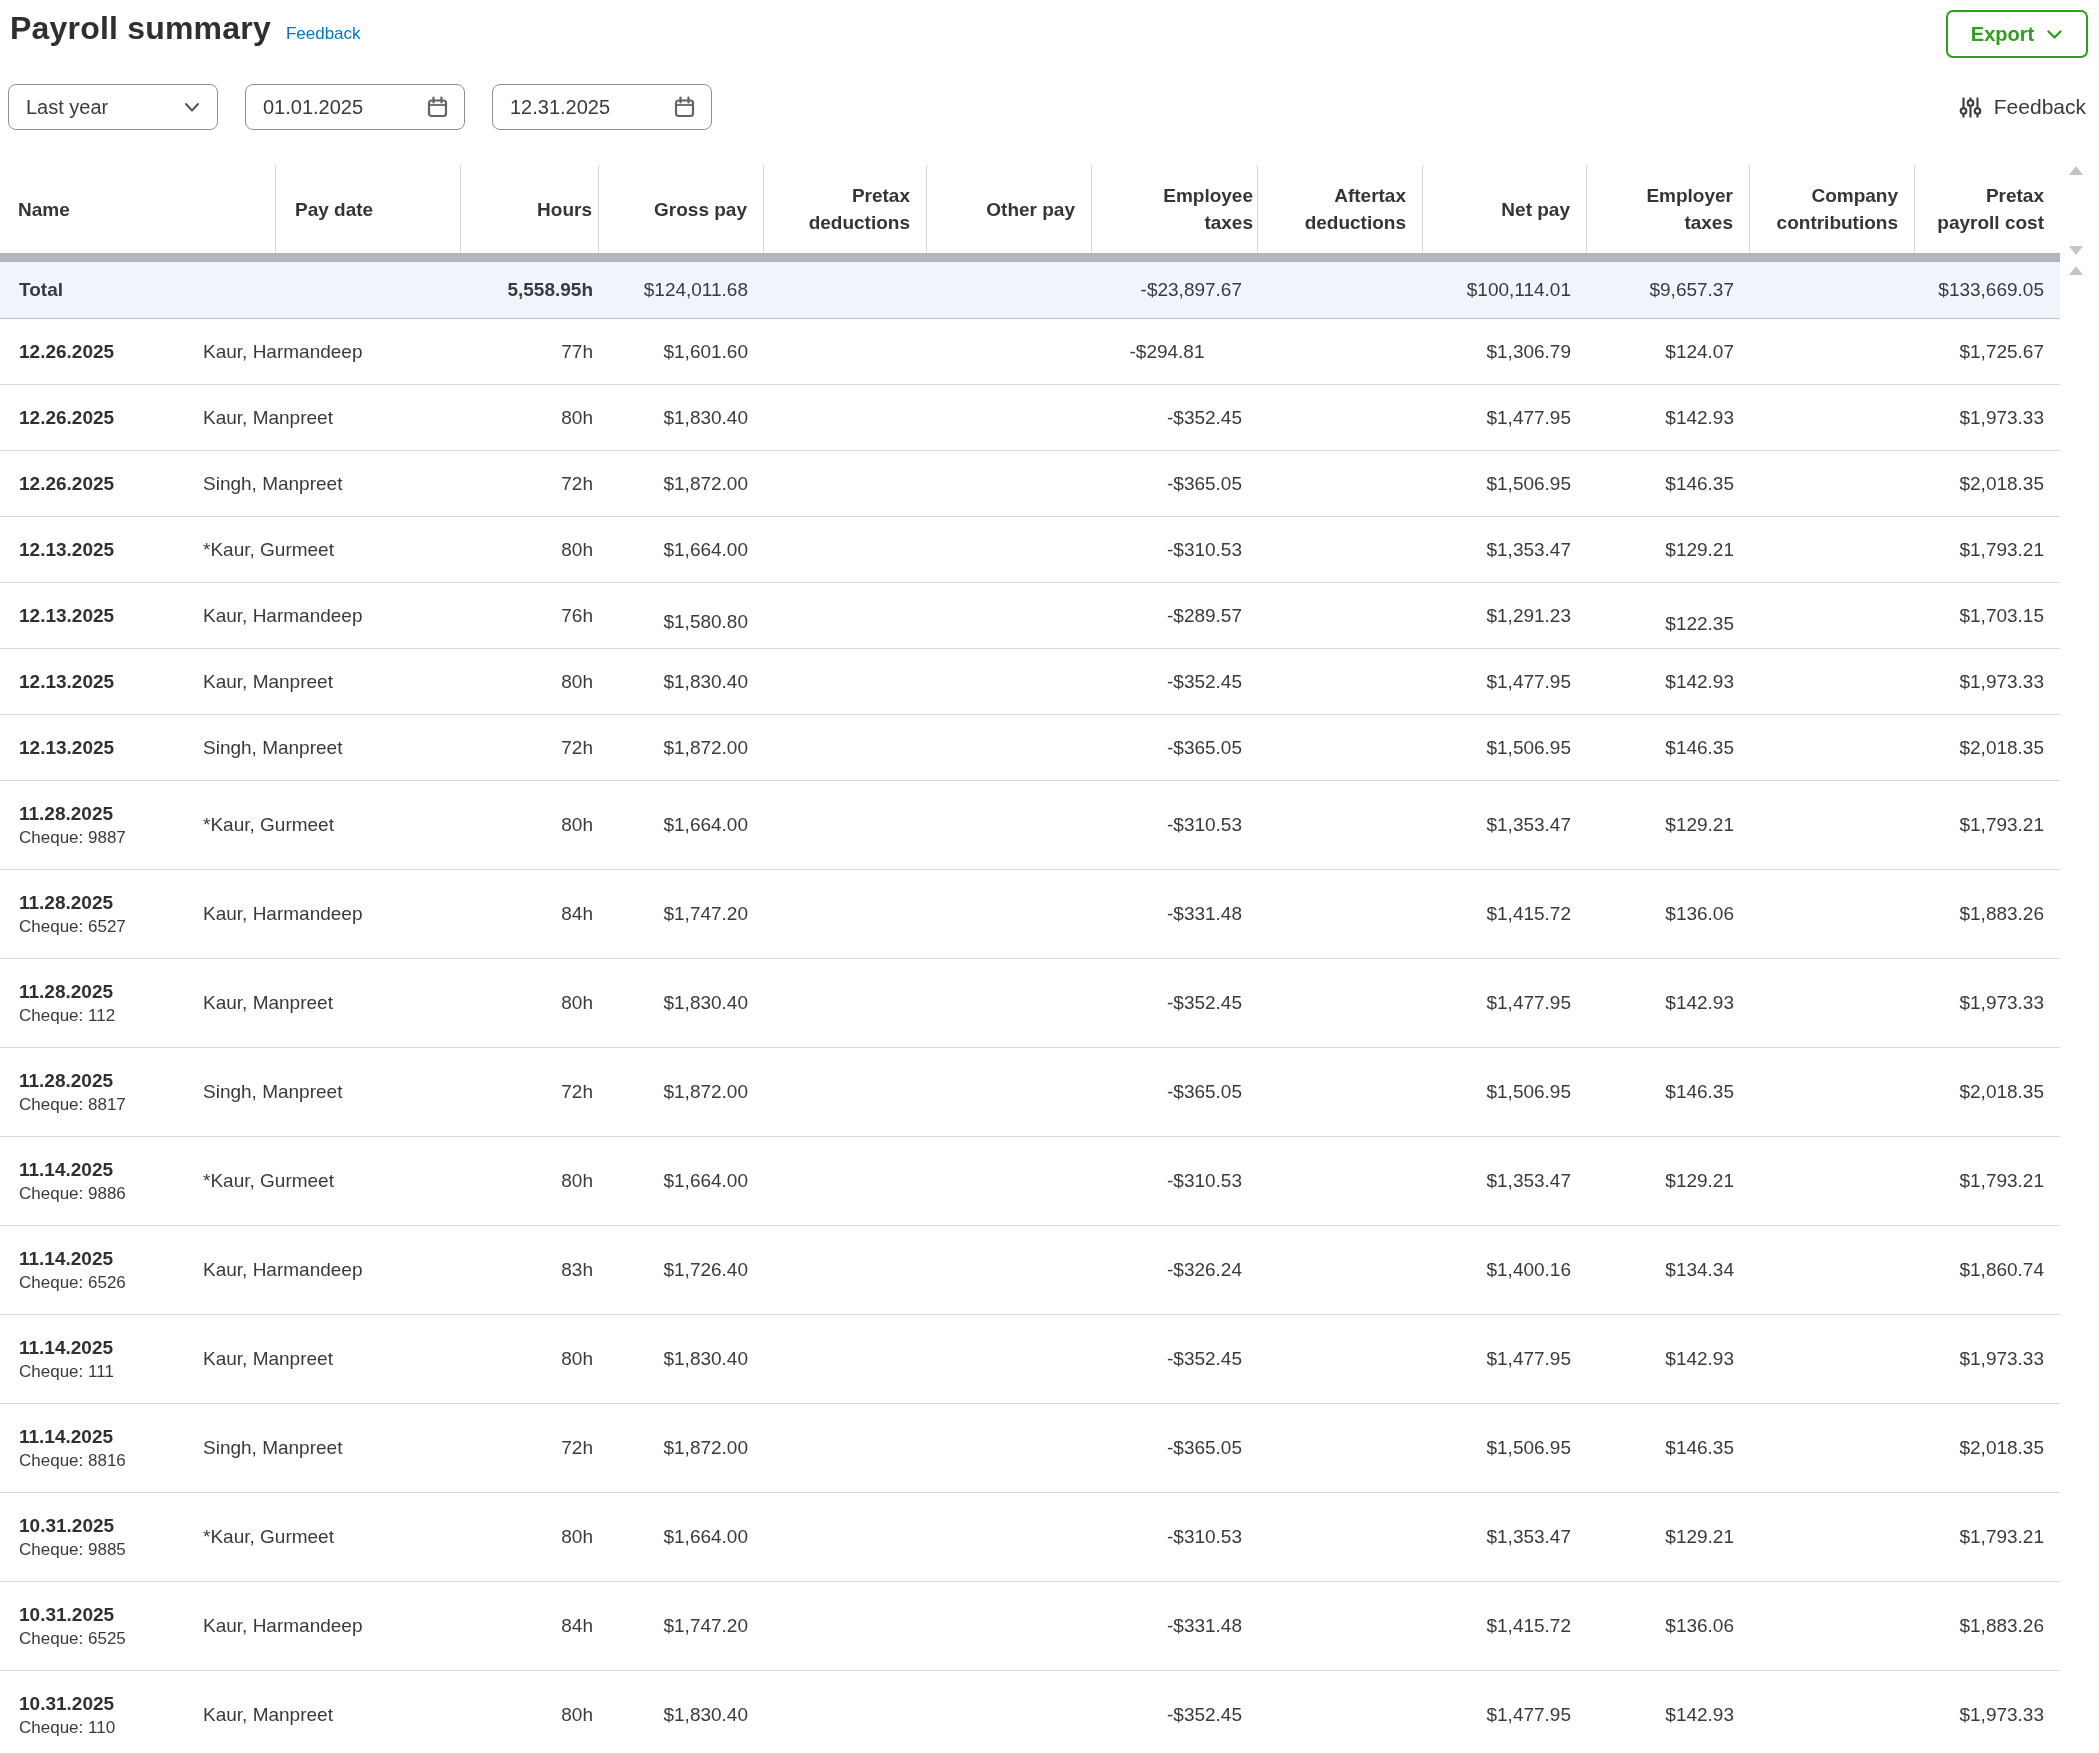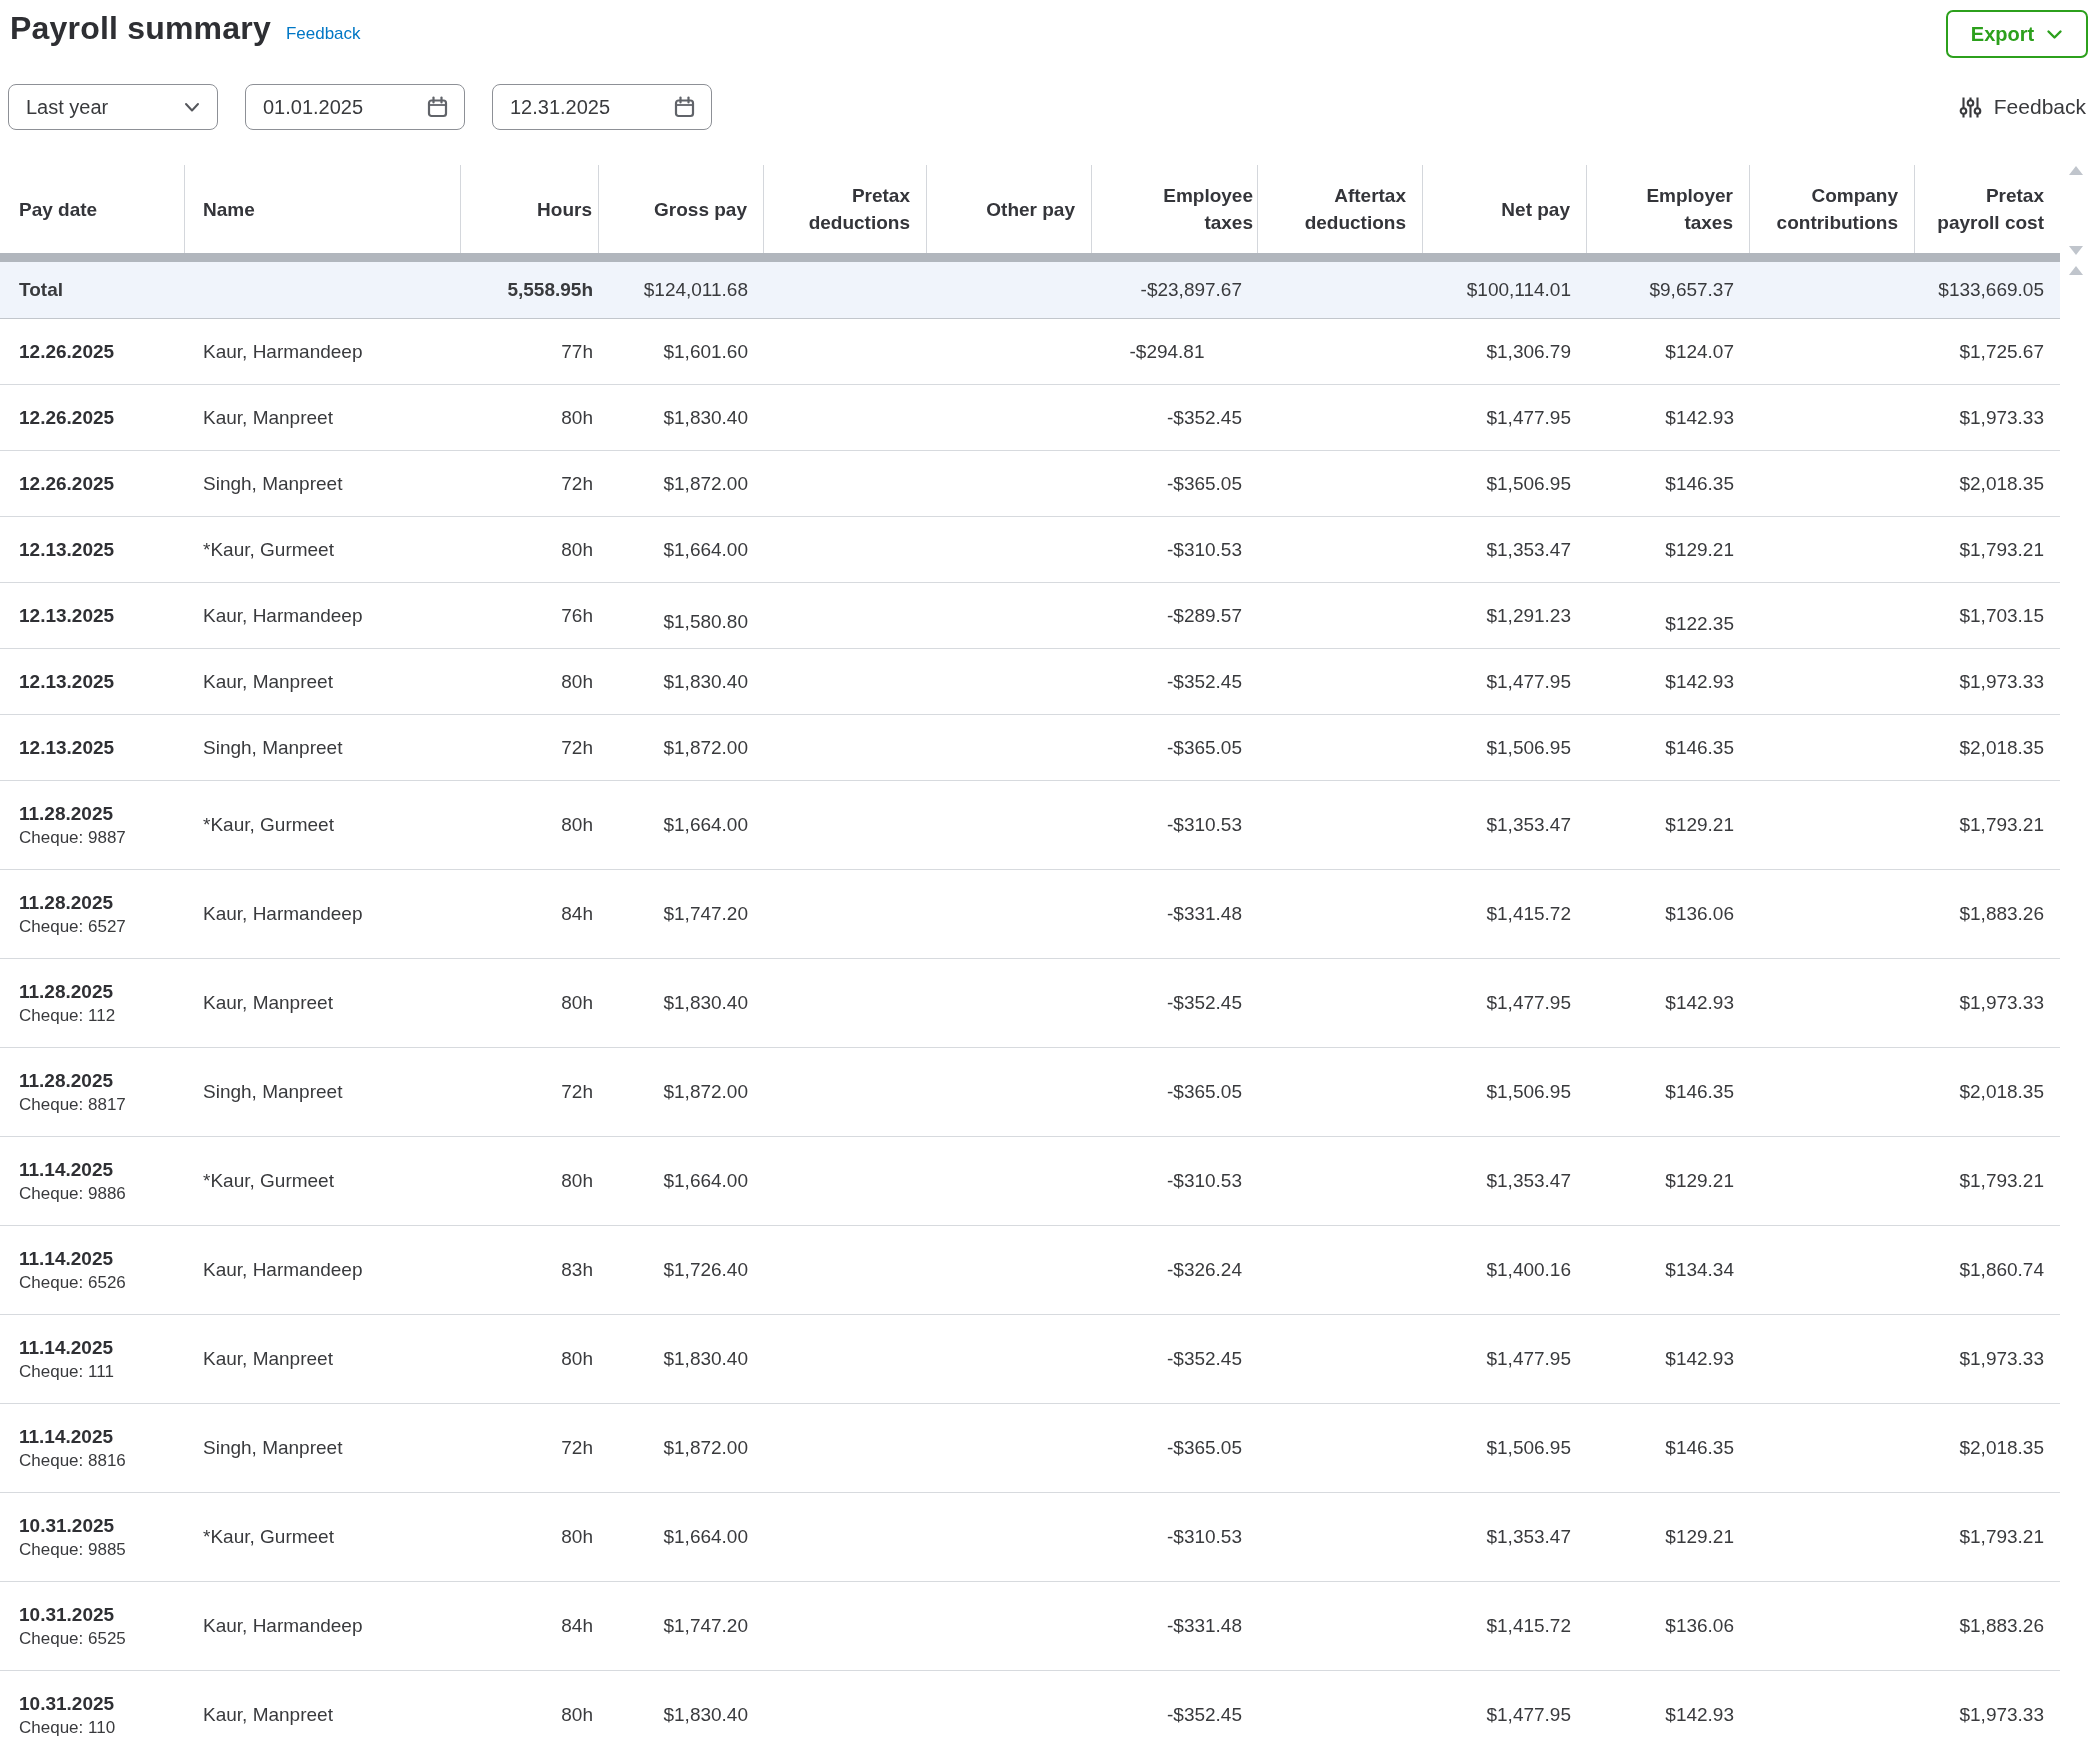--- a/index.html
+++ b/index.html
@@ -124,25 +124,25 @@
       <circle cx="5.5" cy="16" r="2.8" fill="#fff" stroke="#393a3d" stroke-width="2.1"></circle>
       <circle cx="12.5" cy="8" r="2.8" fill="#fff" stroke="#393a3d" stroke-width="2.1"></circle>
       <circle cx="19.5" cy="16" r="2.8" fill="#fff" stroke="#393a3d" stroke-width="2.1"></circle>
     </svg>
     <span>Feedback</span>
   </div>
 </div>
 
 <div class="grid">
   <div class="grid-header" id="gridHeader">
+      <div class="gh-cell left" style="width: 276px; flex: 0 0 276px; padding-left: 18px;">
+        <span class="gh-label">Name</span>
+      </div>
       <div class="gh-cell left" style="width: 185px; flex: 0 0 185px; padding-left: 19px;">
         <span class="gh-label">Pay date</span>
-      </div>
-      <div class="gh-cell left" style="width: 276px; flex: 0 0 276px; padding-left: 18px;">
-        <span class="gh-label">Name</span>
       </div>
       <div class="gh-cell right" style="width: 138px; flex: 0 0 138px; padding-right: 6px;">
         <span class="gh-label">Hours</span>
       </div>
       <div class="gh-cell right" style="width: 165px; flex: 0 0 165px; padding-right: 16px;">
         <span class="gh-label">Gross pay</span>
       </div>
       <div class="gh-cell right" style="width: 163px; flex: 0 0 163px; padding-right: 16px;">
         <span class="gh-label" style="display: inline-block; max-width: 112px;">Pretax deductions</span>
       </div>

